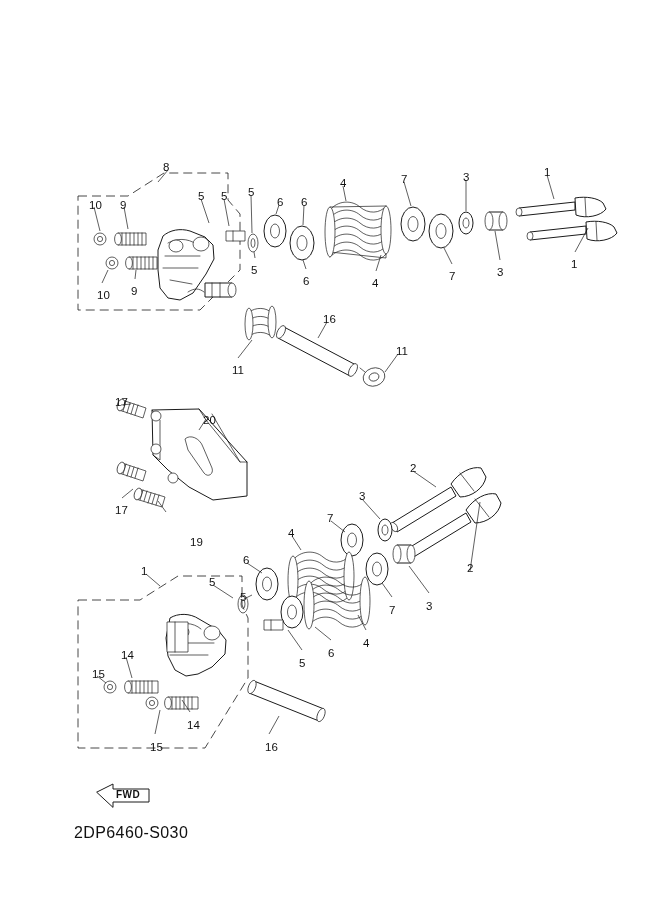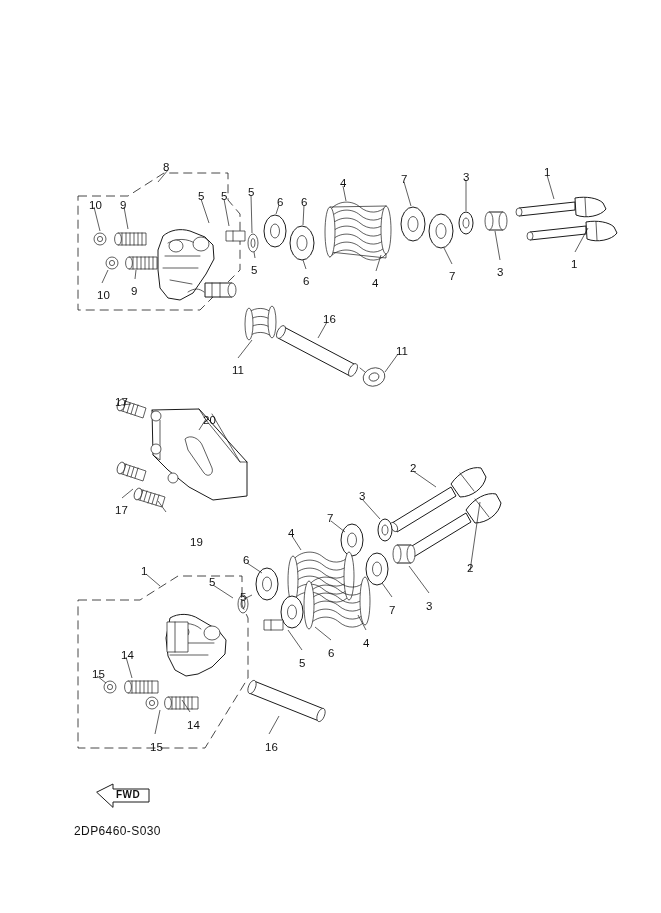--- a/index.html
+++ b/index.html
@@ -33,21 +33,21 @@
     font-family: "Liberation Sans", sans-serif;
     color: #111111;
     line-height: 12px;
     white-space: nowrap;
     user-select: none;
   }
   .partcode {
     position: absolute;
     left: 74px;
     top: 824px;
-    font-size: 12px;
+    font-size: 16px;
     letter-spacing: 0.4px;
     color: #111;
   }
   .fwd-label {
     position: absolute;
     left: 116px;
     top: 789px;
     font-size: 10px;
     font-weight: bold;
     letter-spacing: 0.5px;

